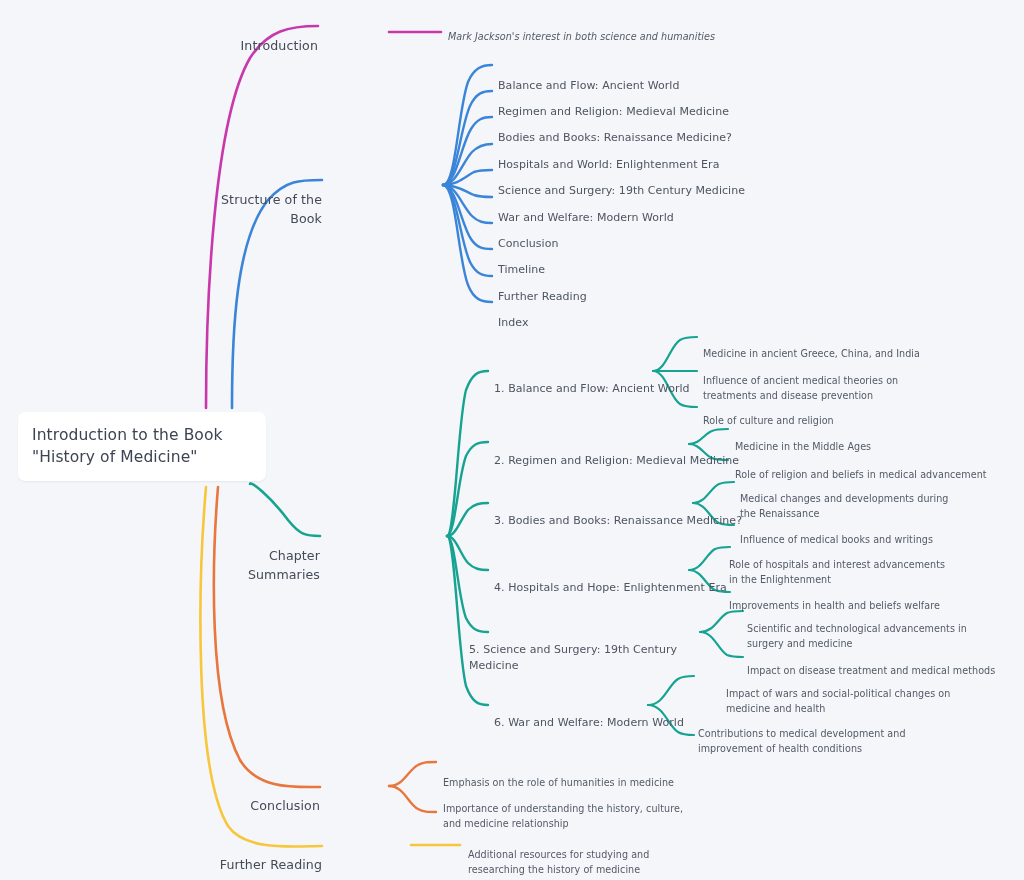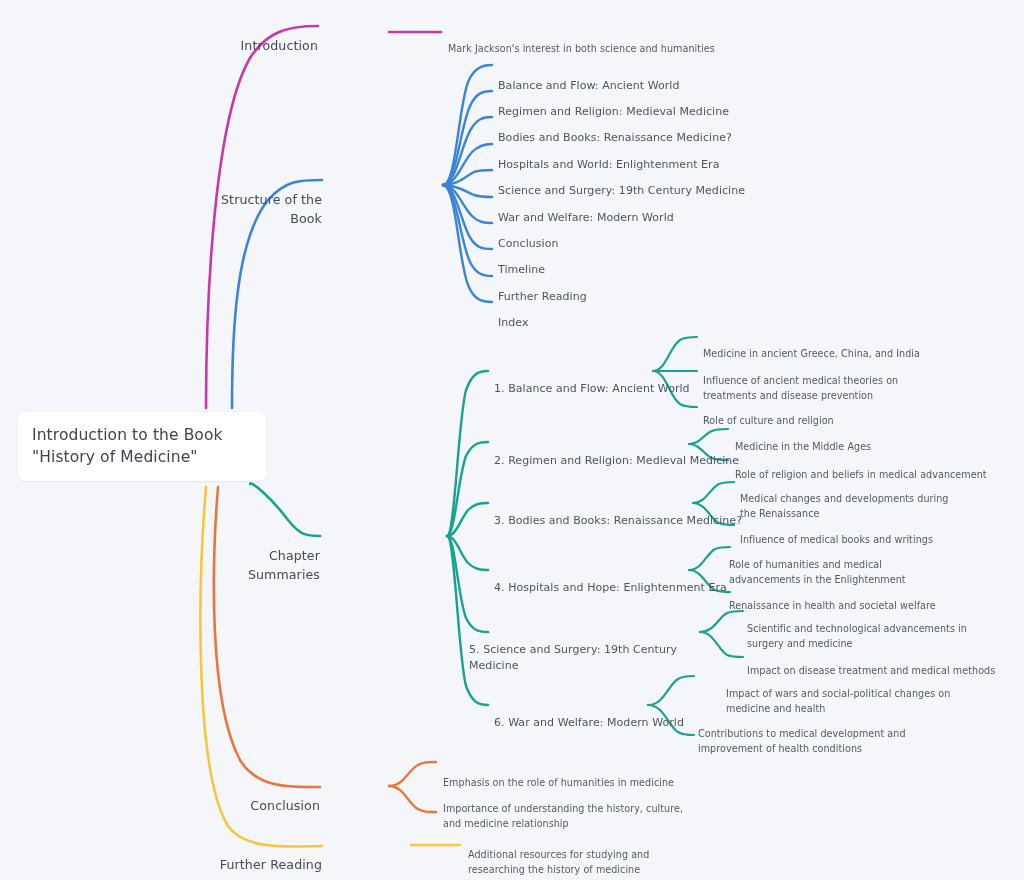--- a/index.html
+++ b/index.html
@@ -145,21 +145,21 @@
   </div>
 
   <div class="node lvl1 anchor-right" style="left:200px; top:779px; width:120px;">
     <span>Conclusion</span>
   </div>
 
   <div class="node lvl1 anchor-right" style="left:200px; top:838px; width:122px;">
     <span>Further Reading</span>
   </div>
 
-  <div class="node lvl3" style="left:448px; top:26px; width:300px;">
+  <div class="node lvl3" style="left:448px; top:14px; width:300px;font-style:italic;">
     <span>Mark Jackson's interest in both science and humanities</span>
   </div>
 
   <div class="node lvl2" style="left:498px; top:61px; width:280px;">
     <span>Balance and Flow: Ancient World</span>
   </div>
   <div class="node lvl2" style="left:498px; top:87px; width:280px;">
     <span>Regimen and Religion: Medieval Medicine</span>
   </div>
   <div class="node lvl2" style="left:498px; top:113px; width:280px;">
@@ -224,24 +224,24 @@
   </div>
 
   <div class="node lvl3" style="left:740px; top:476px; width:215px;">
     <span>Medical changes and developments during the Renaissance</span>
   </div>
   <div class="node lvl3" style="left:740px; top:517px; width:280px;">
     <span>Influence of medical books and writings</span>
   </div>
 
   <div class="node lvl3" style="left:729px; top:542px; width:222px;">
-    <span>Role of humanities and medical advancements in the Enlightenment</span>
+    <span>Role of hospitals and interest advancements in the Enlightenment</span>
   </div>
   <div class="node lvl3" style="left:729px; top:583px; width:280px;">
-    <span>Renaissance in health and societal welfare</span>
+    <span>Improvements in health and beliefs welfare</span>
   </div>
 
   <div class="node lvl3" style="left:747px; top:606px; width:258px;">
     <span>Scientific and technological advancements in surgery and medicine</span>
   </div>
   <div class="node lvl3" style="left:747px; top:648px; width:280px;">
     <span>Impact on disease treatment and medical methods</span>
   </div>
 
   <div class="node lvl3" style="left:698px; top:671px; width:248px;margin-left:28px;">

